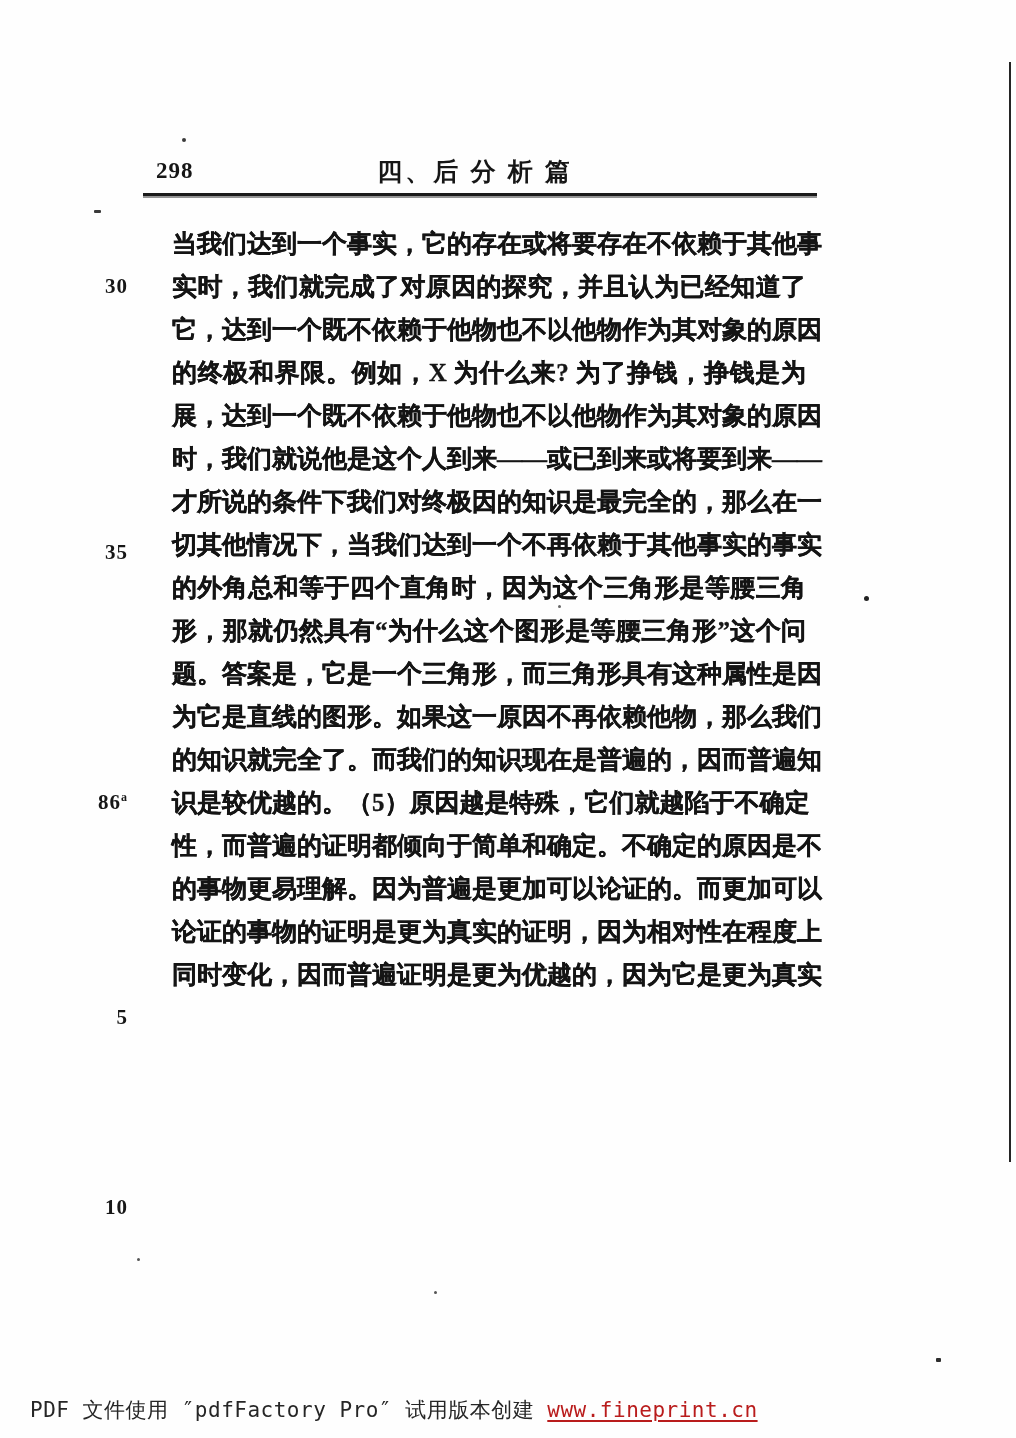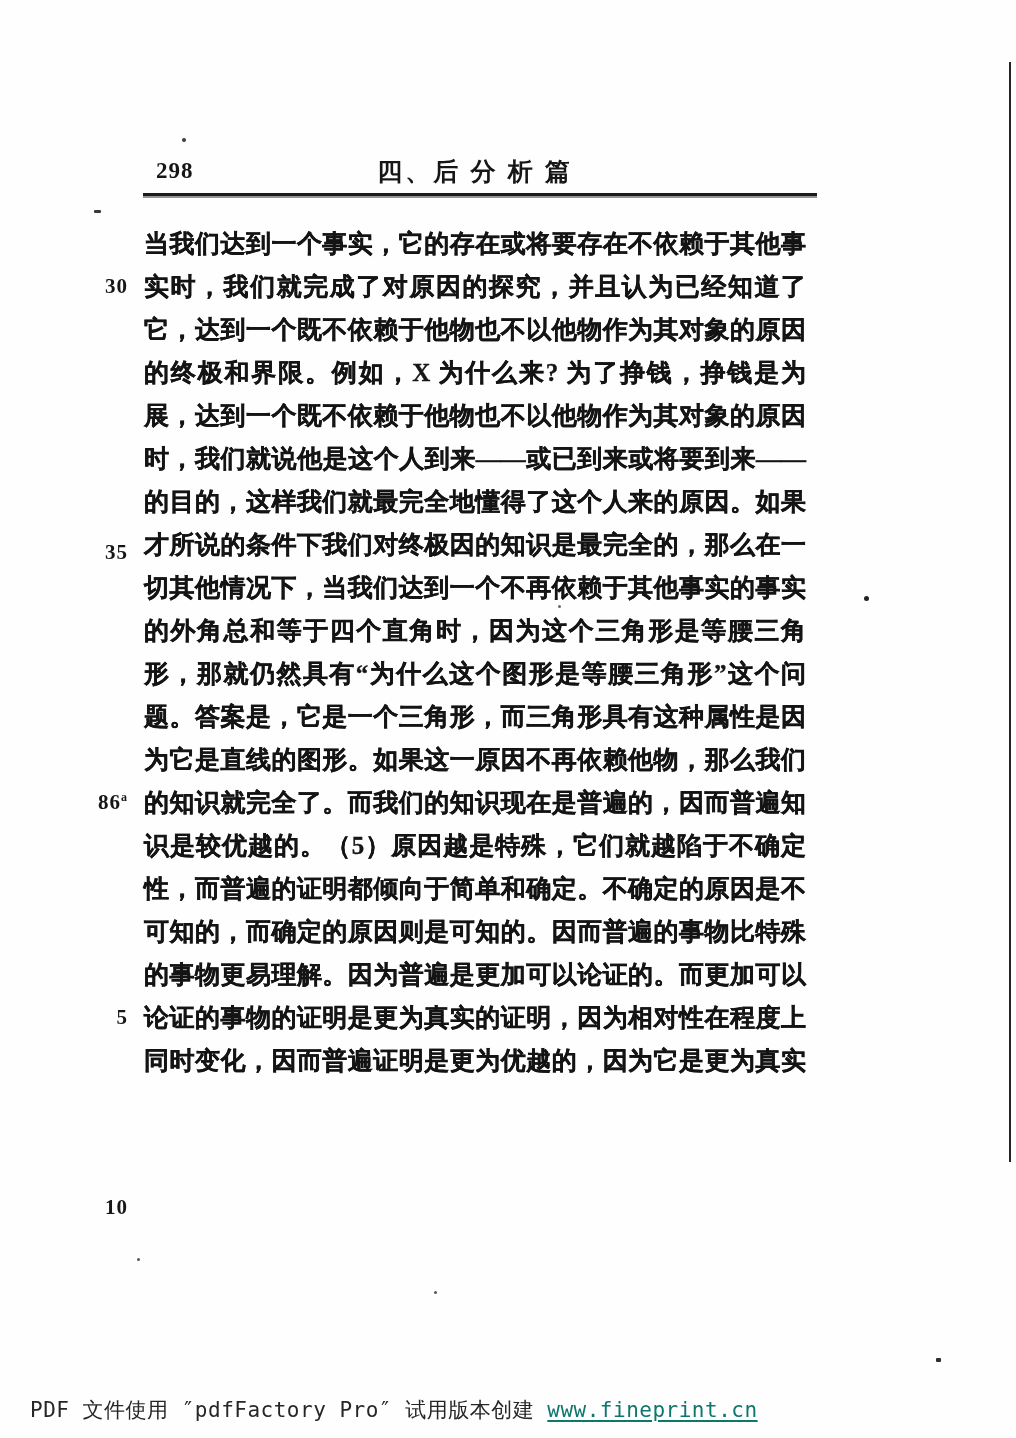--- a/index.html
+++ b/index.html
@@ -44,20 +44,21 @@
     width: 662px;
   }
   .text-line {
     height: 43px;
     line-height: 43px;
     font-size: 25px;
     font-weight: 600;
     white-space: nowrap;
     text-align: justify;
     text-align-last: justify;
+    margin-left: 28px;
     -webkit-text-stroke: 0.3px #141414;
   }
   
   .margin-note {
     position: absolute;
     left: 84px;
     width: 44px;
     text-align: right;
     font-size: 21px;
     font-weight: 600;
@@ -110,46 +111,44 @@
 
   <div class="header-rule"></div>
 
   <div class="body-text">
       <div class="text-line">当我们达到一个事实，它的存在或将要存在不依赖于其他事</div>
       <div class="text-line">实时，我们就完成了对原因的探究，并且认为已经知道了</div>
       <div class="text-line">它，达到一个既不依赖于他物也不以他物作为其对象的原因</div>
       <div class="text-line">的终极和界限。例如，X 为什么来? 为了挣钱，挣钱是为</div>
       <div class="text-line">展，达到一个既不依赖于他物也不以他物作为其对象的原因</div>
       <div class="text-line">时，我们就说他是这个人到来——或已到来或将要到来——</div>
-      <div class="text-line">的目的，这样我们就最完全地懂得了这个人来的原因。如果</div>
       <div class="text-line">才所说的条件下我们对终极因的知识是最完全的，那么在一</div>
       <div class="text-line">切其他情况下，当我们达到一个不再依赖于其他事实的事实</div>
       <div class="text-line">的外角总和等于四个直角时，因为这个三角形是等腰三角</div>
       <div class="text-line">形，那就仍然具有“为什么这个图形是等腰三角形”这个问</div>
       <div class="text-line">题。答案是，它是一个三角形，而三角形具有这种属性是因</div>
       <div class="text-line">为它是直线的图形。如果这一原因不再依赖他物，那么我们</div>
       <div class="text-line">的知识就完全了。而我们的知识现在是普遍的，因而普遍知</div>
       <div class="text-line">识是较优越的。（5）原因越是特殊，它们就越陷于不确定</div>
       <div class="text-line">性，而普遍的证明都倾向于简单和确定。不确定的原因是不</div>
-      <div class="text-line">可知的，而确定的原因则是可知的。因而普遍的事物比特殊</div>
       <div class="text-line">的事物更易理解。因为普遍是更加可以论证的。而更加可以</div>
       <div class="text-line">论证的事物的证明是更为真实的证明，因为相对性在程度上</div>
       <div class="text-line">同时变化，因而普遍证明是更为优越的，因为它是更为真实</div>
     </div>
 
   <div id="margin-notes">
       <div class="margin-note" style="top: 274px;">30</div>
       <div class="margin-note" style="top: 540px;">35</div>
       <div class="margin-note" style="top: 790px;">86<sup>a</sup></div>
       <div class="margin-note" style="top: 1005px;">5</div>
       <div class="margin-note" style="top: 1177px; margin-top: 18px;">10</div>
     </div>
 
   <div class="footer">
-    <span>PDF 文件使用 ″pdfFactory Pro″ 试用版本创建 </span><a href="#" id="footer-link" style="color: #0f766e;">www.fineprint.cn</a>
+    <span>PDF 文件使用 ″pdfFactory Pro″ 试用版本创建 </span><a href="#" id="footer-link" style="color: #b91c1c;">www.fineprint.cn</a>
   </div>
 
   <div class="scan-scratch"></div>
   <div class="speck s1"></div>
   <div class="speck s2"></div>
   <div class="speck s3"></div>
   <div class="speck s4"></div>
   <div class="speck s5"></div>
   <div class="speck s6"></div>
   <div class="speck s7"></div>

